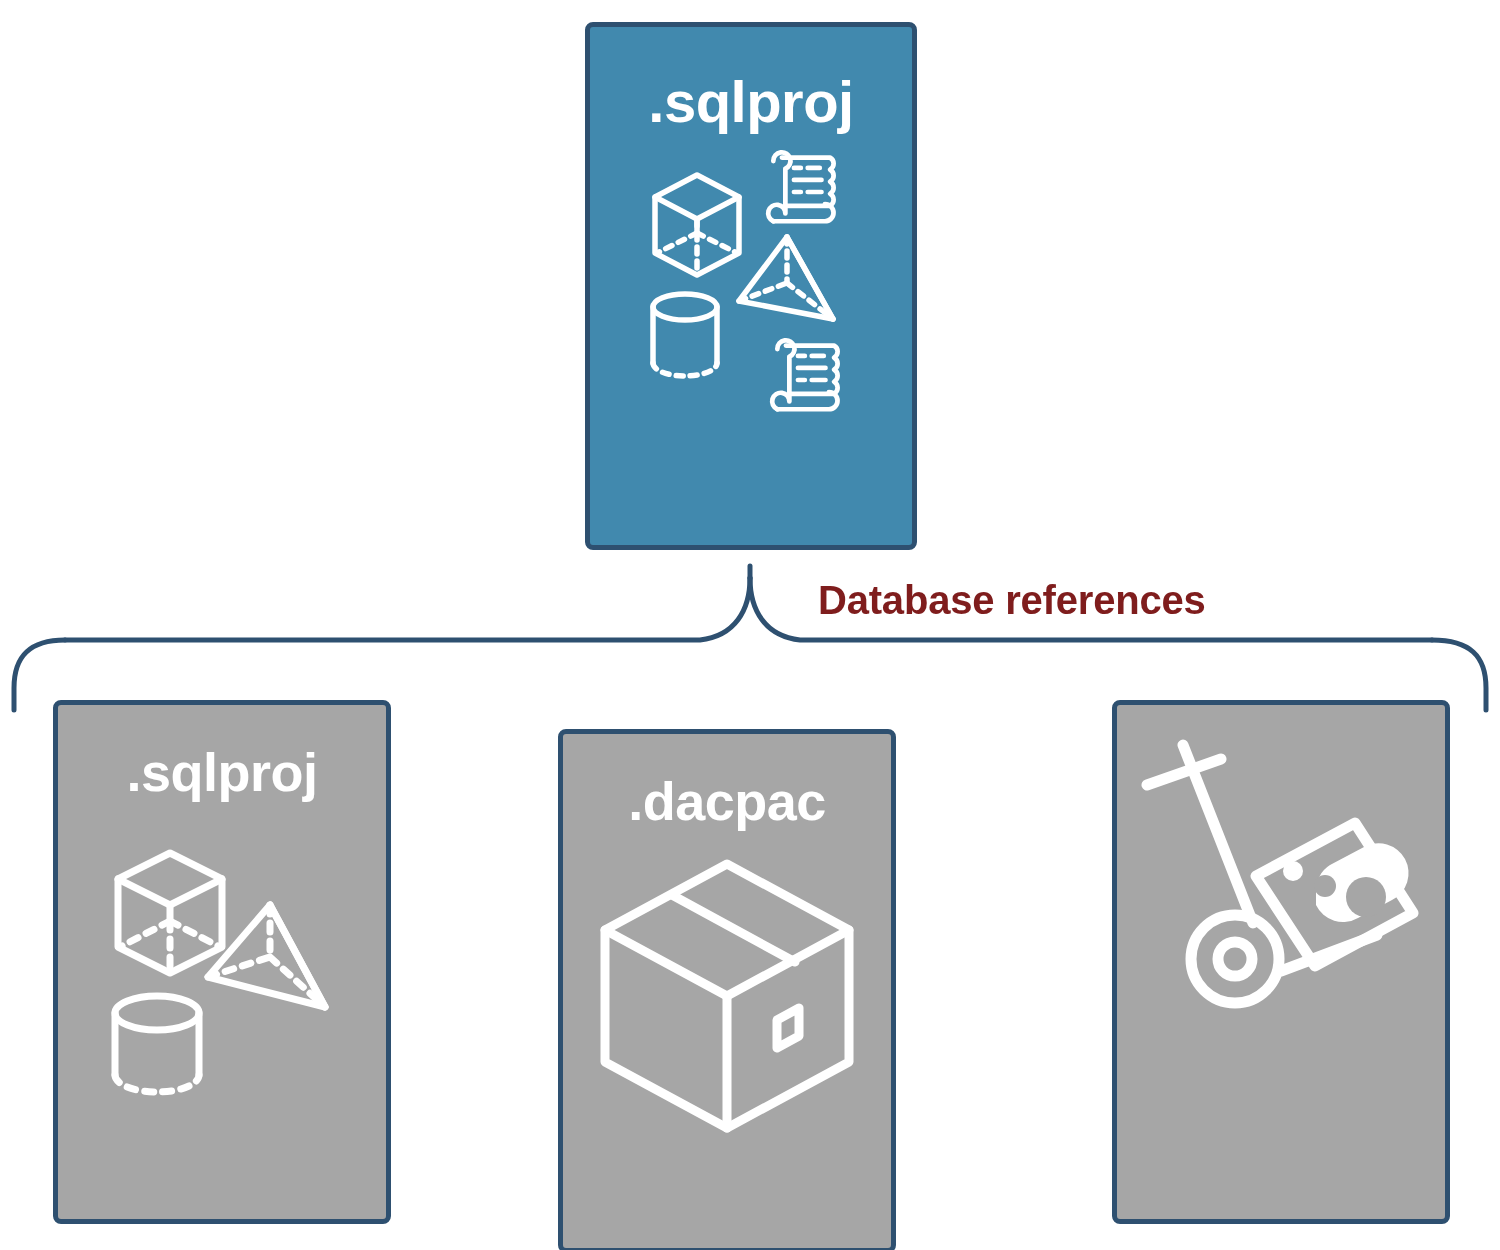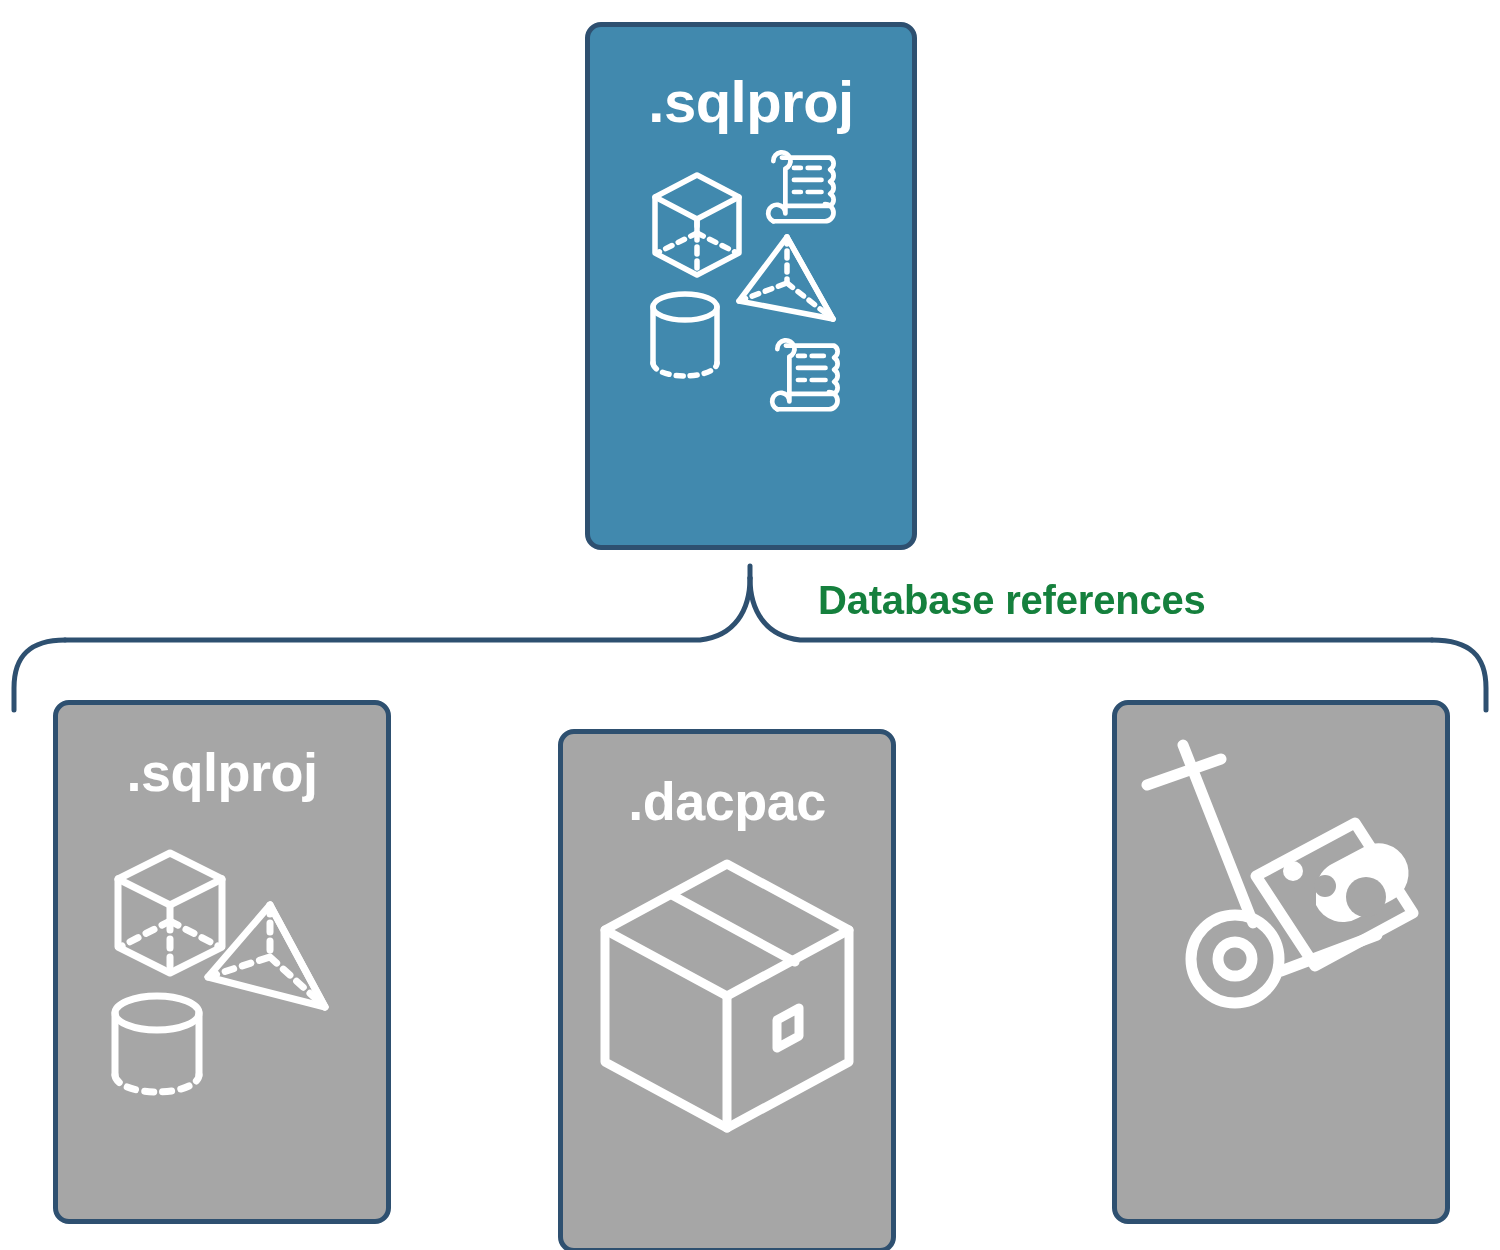--- a/index.html
+++ b/index.html
@@ -16,21 +16,21 @@
   }
   #stage {
     position: absolute;
     left: 0; top: 0;
     width: 1500px;
     height: 1250px;
   }
   .card {
     position: absolute;
     box-sizing: border-box;
-    border-radius: 16px;
+    border-radius: 8px;
     border: 5px solid #2e5070;
     display: flex;
     flex-direction: column;
     align-items: center;
   }
   .card-title {
     font-weight: bold;
     color: #ffffff;
     letter-spacing: -0.5px;
     line-height: 1;
@@ -89,21 +89,21 @@
     width: 1500px;
     height: 180px;
     pointer-events: none;
   }
   #ref-label {
     position: absolute;
     left: 818px;
     top: 578px;
     font-size: 40px;
     font-weight: bold;
-    color: #15803d;
+    color: #7f1d1d;
     white-space: nowrap;
     letter-spacing: -0.2px;
   }
 </style>
 </head>
 <body>
 
 <div id="stage">
 
   <div class="card" id="root-card">

